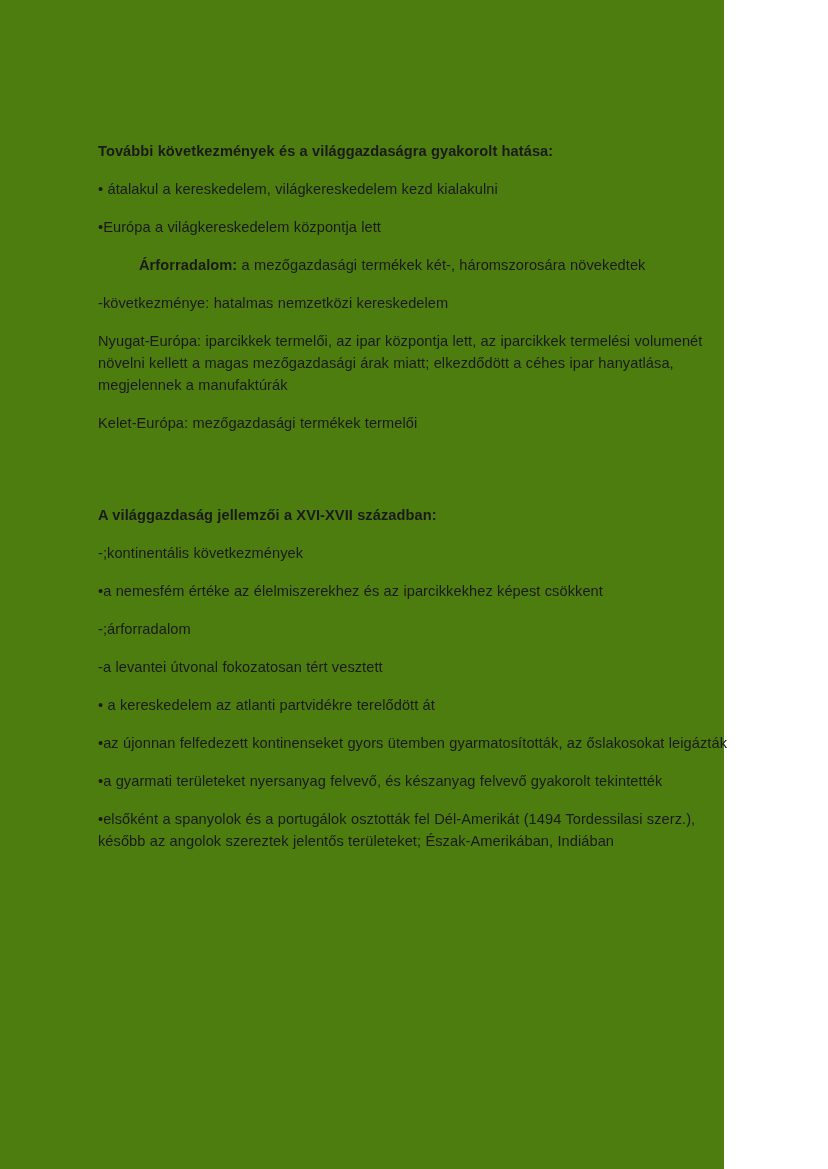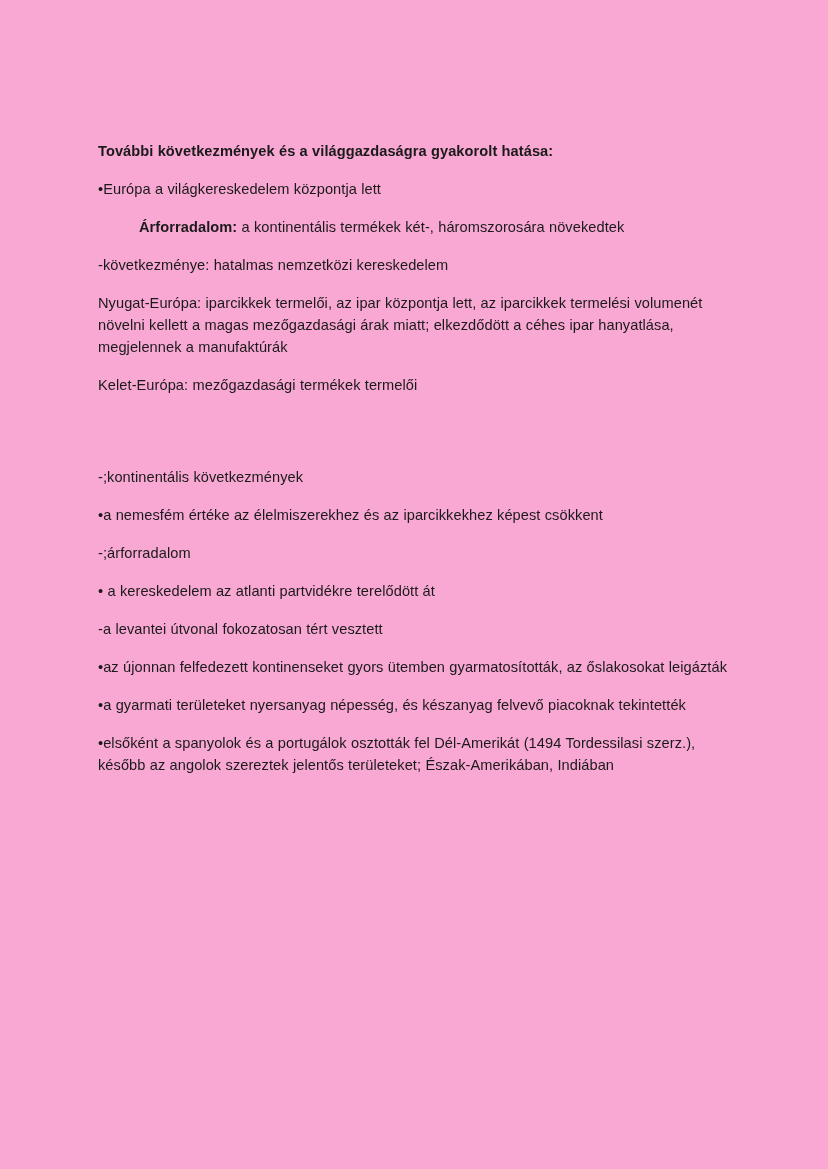--- a/index.html
+++ b/index.html
@@ -11,23 +11,23 @@
   body {
     width: 828px;
     height: 1169px;
     overflow: hidden;
     font-family: "Liberation Sans", sans-serif;
     color: #1a1a1a;
     -webkit-font-smoothing: antialiased;
   }
   .page {
     box-sizing: border-box;
-    width: 828px;
+    width: 724px;
     height: 1169px;
-    background: #f9a8d4;
+    background: #4d7c0f;
     padding: 140px 100px 0 98px;
     position: relative;
   }
   .doc-body {
     width: 630px;
   }
   
   .block {
     font-size: 14.6px;
     line-height: 22px;
@@ -53,46 +53,48 @@
   }
 </style>
 </head>
 <body>
 
 <div class="page">
   <div class="doc-body">
 
     <p class="block heading">További következmények és a világgazdaságra gyakorolt hatása:</p>
 
+    <p class="block">• átalakul a kereskedelem, világkereskedelem kezd kialakulni</p>
 
     <p class="block">•Európa a világkereskedelem központja lett</p>
 
 
-    <p class="block lead-bold"><span class="lead">Árforradalom:</span><span> a kontinentális termékek két-, háromszorosára növekedtek</span></p>
+    <p class="block lead-bold"><span class="lead">Árforradalom:</span><span> a mezőgazdasági termékek két-, háromszorosára növekedtek</span></p>
 
     <p class="block">-következménye: hatalmas nemzetközi kereskedelem</p>
 
     <p class="block">Nyugat-Európa: iparcikkek termelői, az ipar központja lett, az iparcikkek termelési volumenét növelni kellett a magas mezőgazdasági árak miatt; elkezdődött a céhes ipar hanyatlása, megjelennek a manufaktúrák</p>
 
     <p class="block">Kelet-Európa: mezőgazdasági termékek termelői</p>
 
     <div class="section-gap"></div>
 
+    <p class="block heading">A világgazdaság jellemzői a XVI-XVII században:</p>
 
 
     <p class="block">-;kontinentális következmények</p>
 
     <p class="block">•a nemesfém értéke az élelmiszerekhez és az iparcikkekhez képest csökkent</p>
 
     <p class="block">-;árforradalom</p>
 
+    <p class="block">-a levantei útvonal fokozatosan tért vesztett</p>
+
     <p class="block">• a kereskedelem az atlanti partvidékre terelődött át</p>
-
-    <p class="block">-a levantei útvonal fokozatosan tért vesztett</p>
 
     <p class="block">•az újonnan felfedezett kontinenseket gyors ütemben gyarmatosították, az őslakosokat leigázták</p>
 
-    <p class="block">•a gyarmati területeket nyersanyag népesség, és készanyag felvevő piacoknak tekintették</p>
+    <p class="block">•a gyarmati területeket nyersanyag felvevő, és készanyag felvevő gyakorolt tekintették</p>
 
     <p class="block">•elsőként a spanyolok és a portugálok osztották fel Dél-Amerikát (1494 Tordessilasi szerz.), később az angolok szereztek jelentős területeket; Észak-Amerikában, Indiában</p>
 
   </div>
 </div>
 
 </body></html>

